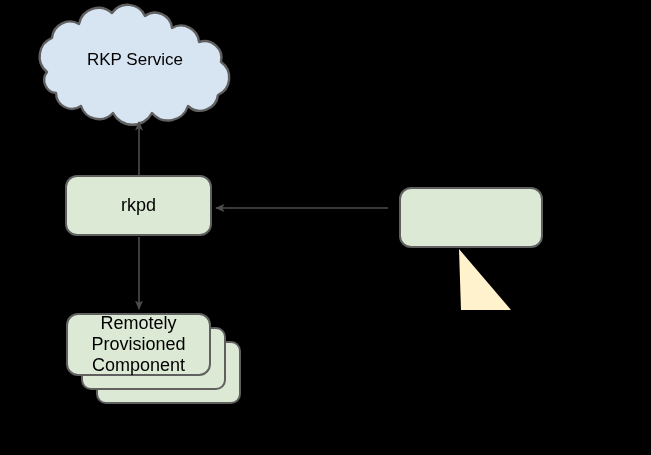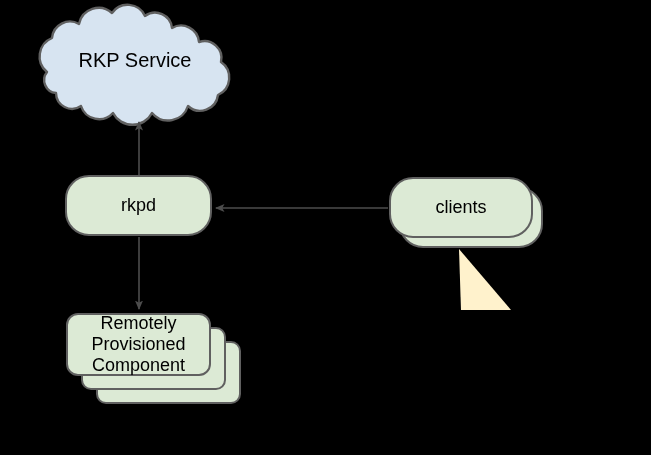--- a/index.html
+++ b/index.html
@@ -3,35 +3,35 @@
 <meta charset="utf-8">
 <style>
   html,body { margin:0; padding:0; background:#000; }
   .canvas {
     position:relative; width:651px; height:455px; background:#000000;
     font-family:"Liberation Sans", sans-serif; overflow:hidden;
   }
   .gfx { position:absolute; left:0; top:0; }
   .card {
     position:absolute; box-sizing:border-box;
-    background:#dcead5; border:2px solid #606060; border-radius:24px;
+    background:#dcead5; border:2px solid #606060; border-radius:12px;
     display:flex; align-items:center; justify-content:center;
     color:#000; font-size:18px; text-align:center;
   }
   .card-rkpd    { left:65px;  top:175px; width:147px; height:61px; }
   .card-clients-front { left:389px; top:177px; width:144px; height:61px; }
   .card-clients-back  { left:399px; top:187px; width:144px; height:61px; }
   .card-rpc-front { left:66px; top:313px; width:145px; height:63px; border-radius:12px; line-height:21px; }
   .card-rpc-b1    { left:81px; top:327px; width:145px; height:63px; border-radius:10px; }
   .card-rpc-b2    { left:96px; top:341px; width:145px; height:63px; border-radius:10px; }
   .multiline { white-space:pre-line; }
   .cloud-label {
     position:absolute; left:45px; top:10px; width:180px; height:100px;
     display:flex; align-items:center; justify-content:center;
-    color:#000; font-size:20px;
+    color:#000; font-size:17px;
   }
   .callout {
     position:absolute; left:427px; top:308px; width:196px; height:74px;
     box-sizing:border-box; background:#fff2cc; color:#141414;
     font-size:15.5px; line-height:18.5px; padding:7px 10px;
     white-space:pre-line;
   }
 </style>
 </head>
 <body>
@@ -70,23 +70,20 @@
     <polygon points="459,249 461,310 511,310" fill="#fff2cc"></polygon>
   </svg>
 
   <div class="cloud-label">RKP Service</div>
 
   <div class="card card-rkpd">
     <span>rkpd</span>
   </div>
 
   <div class="card card-clients-back"></div>
-  <div class="card card-clients-front">
-    <span>clients</span>
-  </div>
 
   <div class="card card-rpc-b2"></div>
   <div class="card card-rpc-b1"></div>
   <div class="card card-rpc-front">
     <span class="multiline">Remotely
 Provisioned
 Component</span>
   </div>
 
 

